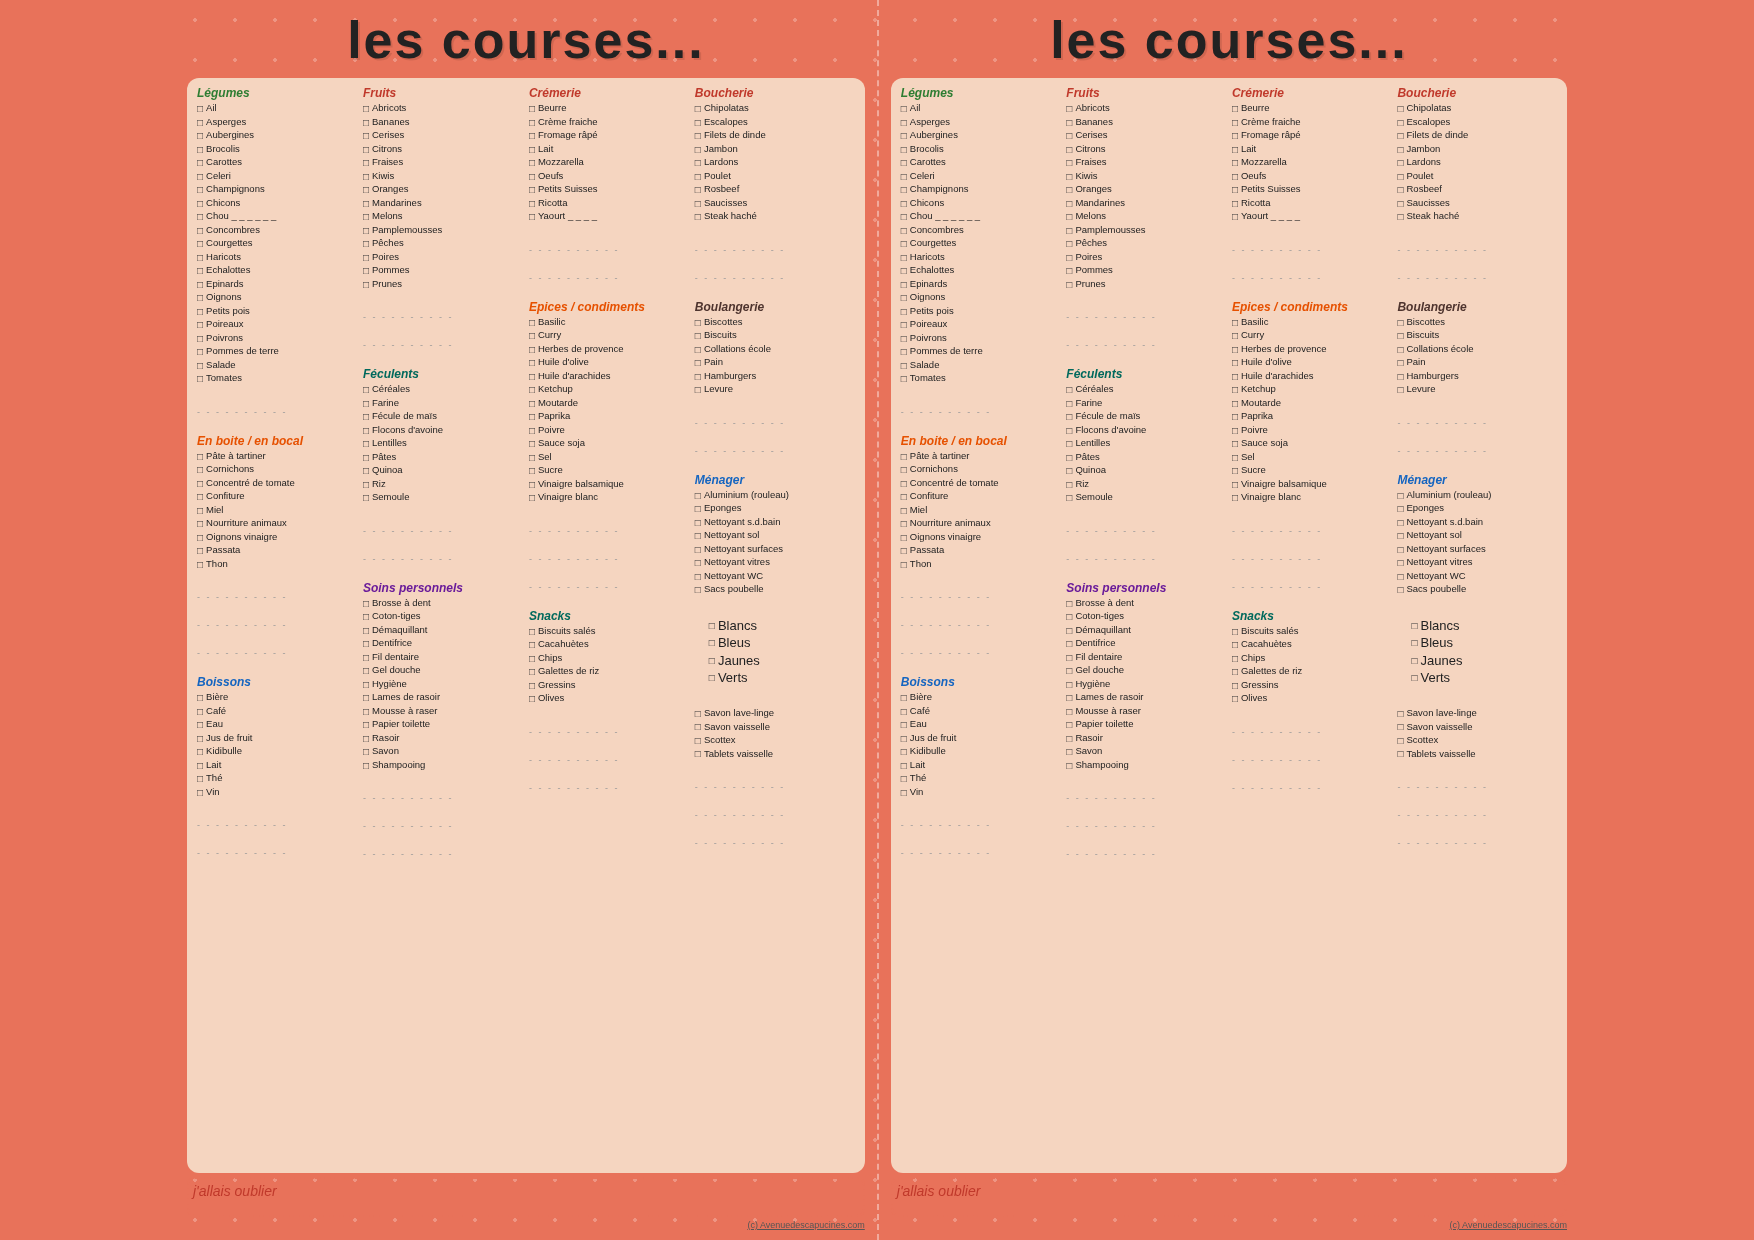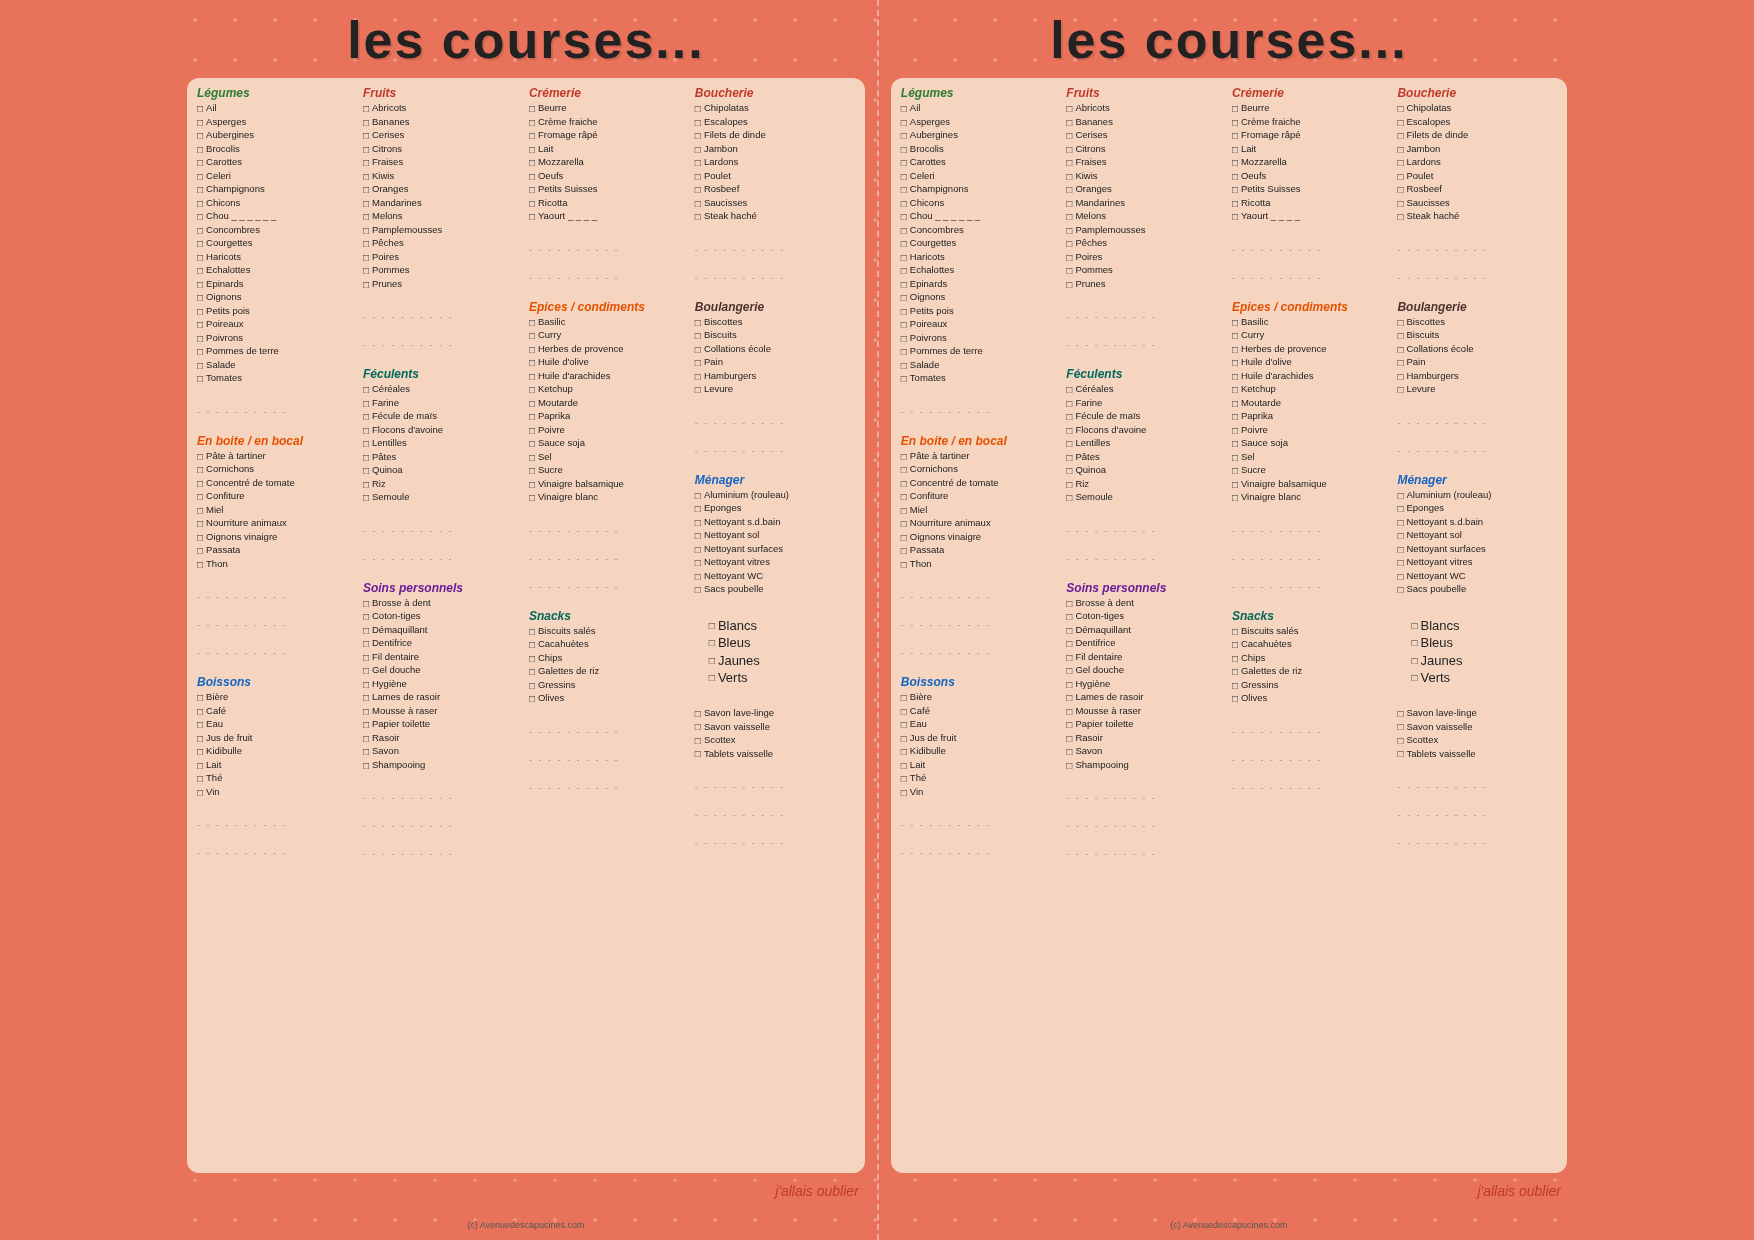--- a/index.html
+++ b/index.html
@@ -82,33 +82,33 @@
       color: #333;
       flex-shrink: 0;
     }
     .dash-line {
       font-size: 9px;
       color: #999;
       letter-spacing: 2px;
       margin: 1px 0;
     }
     .footer {
-      text-align: center;
+      text-align: right;
       font-size: 9px;
       color: #555;
       margin-top: 3px;
+      text-decoration: underline;
     }
     .note-box {
       border: 2px dashed #e8725a;
       border-radius: 8px;
       min-height: 40px;
       margin-top: 4px;
       padding: 4px;
       background: transparent;
-      text-align: right;
     }
     .note-label {
       font-family: 'Comic Sans MS', cursive, sans-serif;
       font-size: 14px;
       color: #c0392b;
       font-style: italic;
     }
     .sub-item {
       display: flex;
       align-items: center;

